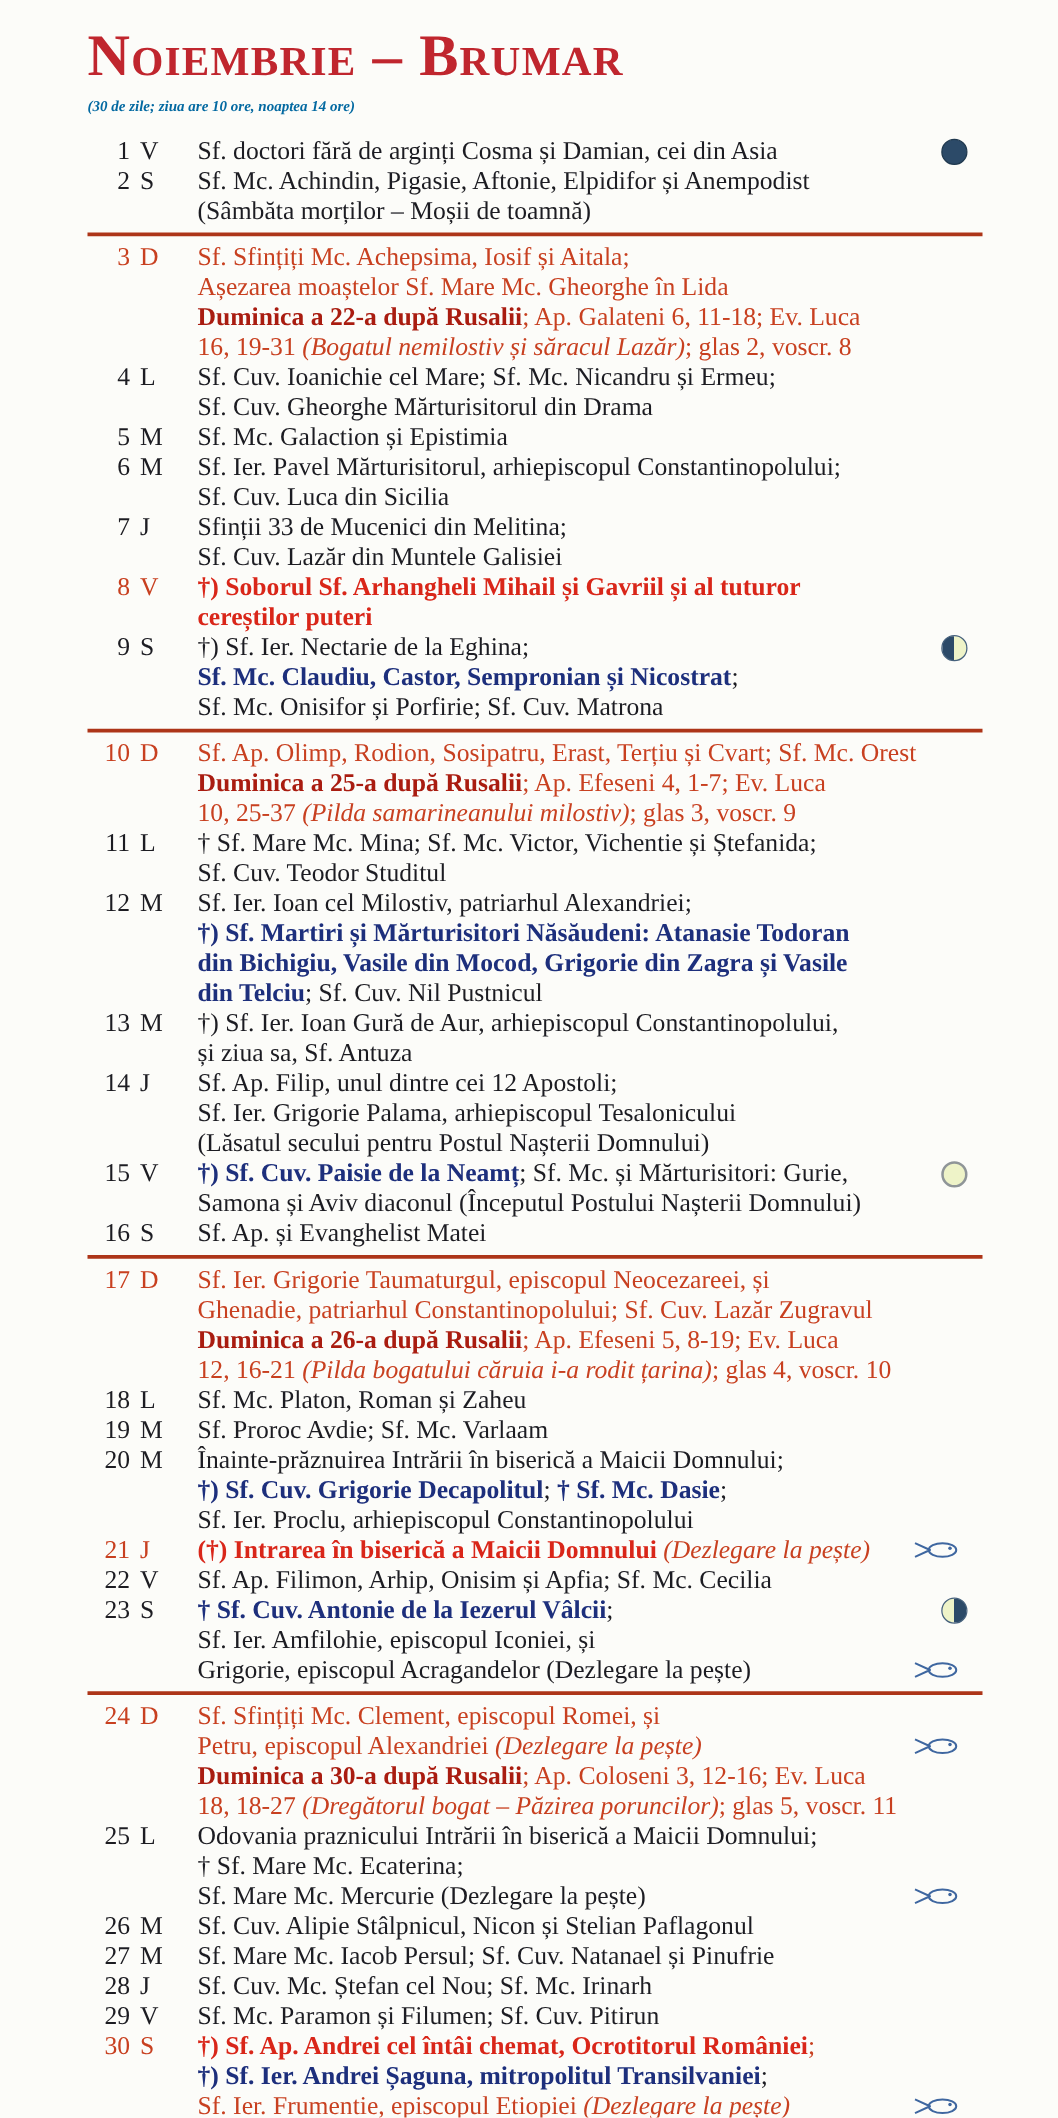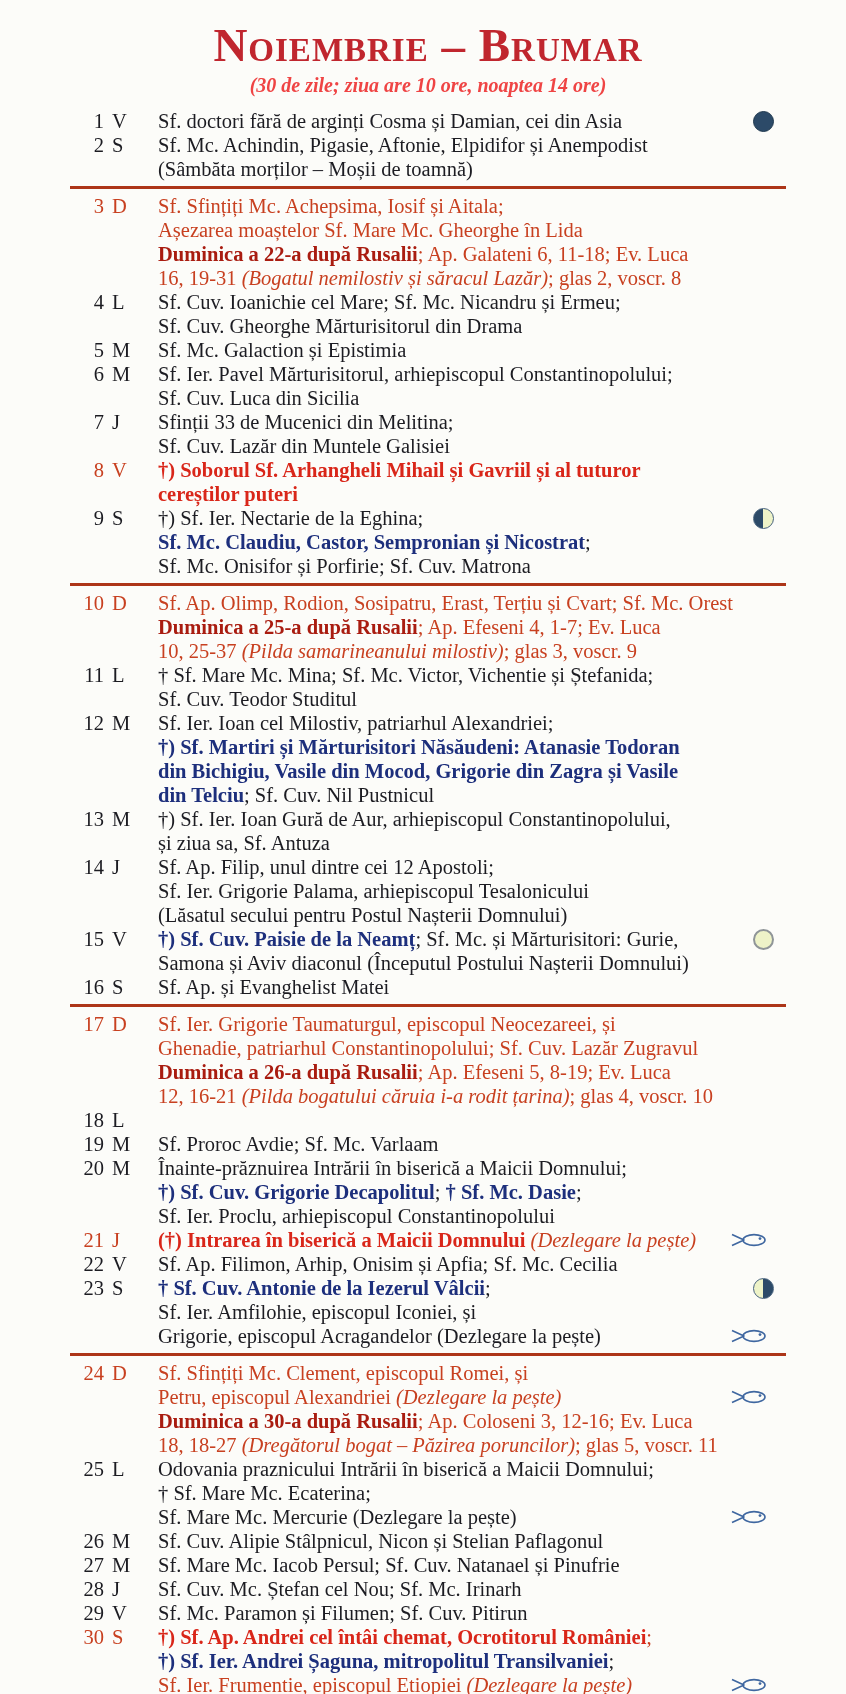--- a/index.html
+++ b/index.html
@@ -13,27 +13,27 @@
     --paper:#fcfcf9;
   }
   html,body{margin:0;padding:0;}
   body{
     width:846px;height:1694px;overflow:hidden;
     background:var(--paper);
     font-family:"Liberation Serif","DejaVu Serif",serif;
     color:var(--ink);
   }
   .page{padding:20px 60px 0 70px;box-sizing:border-box;width:846px;}
-  .header{text-align:center;margin-bottom:12px;}
+  .header{margin-bottom:12px;}
   .title{
     margin:0;font-variant:small-caps;font-weight:bold;
     font-size:47px;line-height:1.1;color:var(--title);letter-spacing:1px;
   }
   .subtitle{
-    font-style:italic;font-weight:bold;font-size:20px;line-height:24px;color:#ef4444;margin-top:1px;
+    font-style:italic;font-weight:bold;font-size:12px;line-height:24px;color:#0369a1;margin-top:1px;
   }
   .list{margin-top:10px;}
   .rule{
     border-top:3px solid var(--rule);
     margin:5px 0 5px 0;
     height:0;
   }
   .day-row{display:flex;align-items:flex-start;}
   .day-label{
     flex:none;width:88px;display:flex;
@@ -254,20 +254,23 @@
           <div class="line"><span class="s-rr">Ghenadie, patriarhul Constantinopolului; Sf. Cuv. Lazăr Zugravul</span></div>
           <div class="line"><span class="s-db">Duminica a 26-a după Rusalii</span><span class="s-rr">; Ap. Efeseni 5, 8-19; Ev. Luca</span></div>
           <div class="line"><span class="s-rr">12, 16-21 </span><span class="s-ri">(Pilda bogatului căruia i-a rodit țarina)</span><span class="s-rr">; glas 4, voscr. 10</span></div>
         </div>
       </div>
       <div class="day-row">
         <div class="day-label">
           <span class="num">18</span>
           <span class="dow">L</span>
         </div>
+        <div class="day-content">
+          <div class="line"><span class="s-r">Sf. Mc. Platon, Roman și Zaheu</span></div>
+        </div>
       </div>
       <div class="day-row">
         <div class="day-label">
           <span class="num">19</span>
           <span class="dow">M</span>
         </div>
         <div class="day-content">
           <div class="line"><span class="s-r">Sf. Proroc Avdie; Sf. Mc. Varlaam</span></div>
         </div>
       </div>

